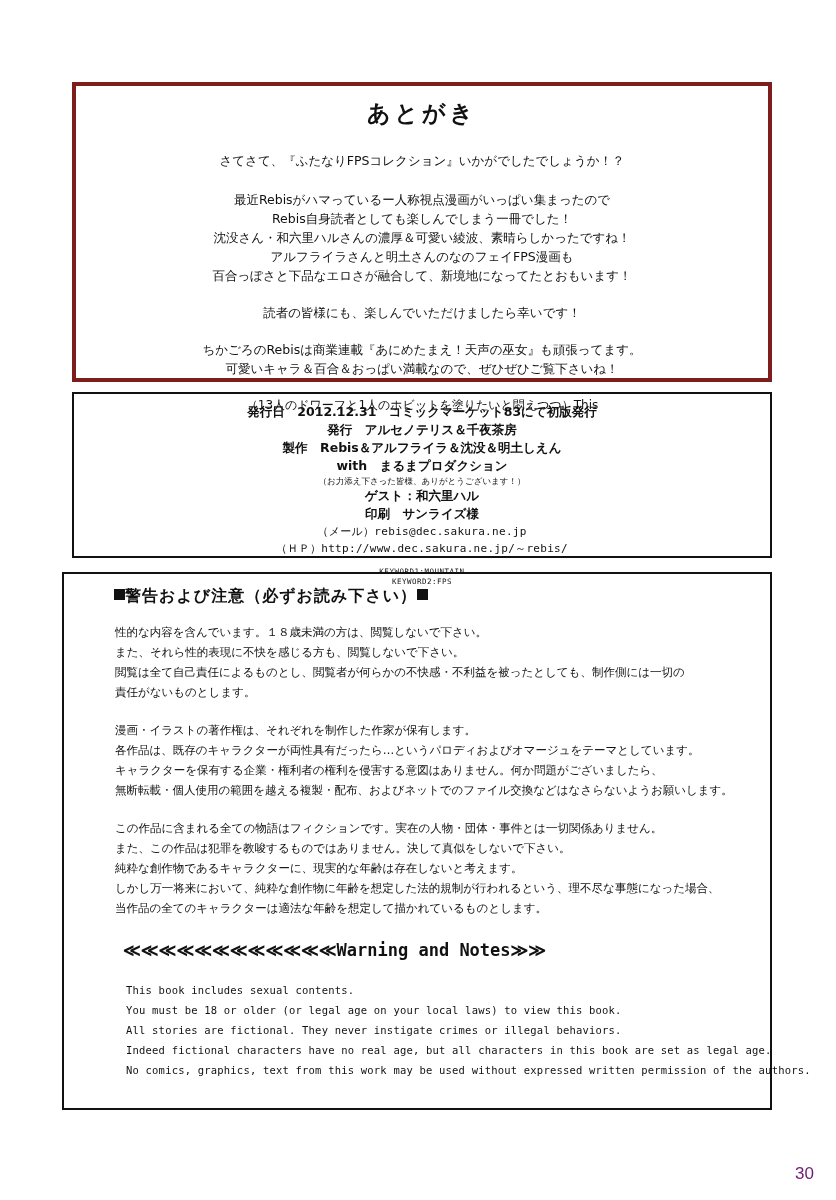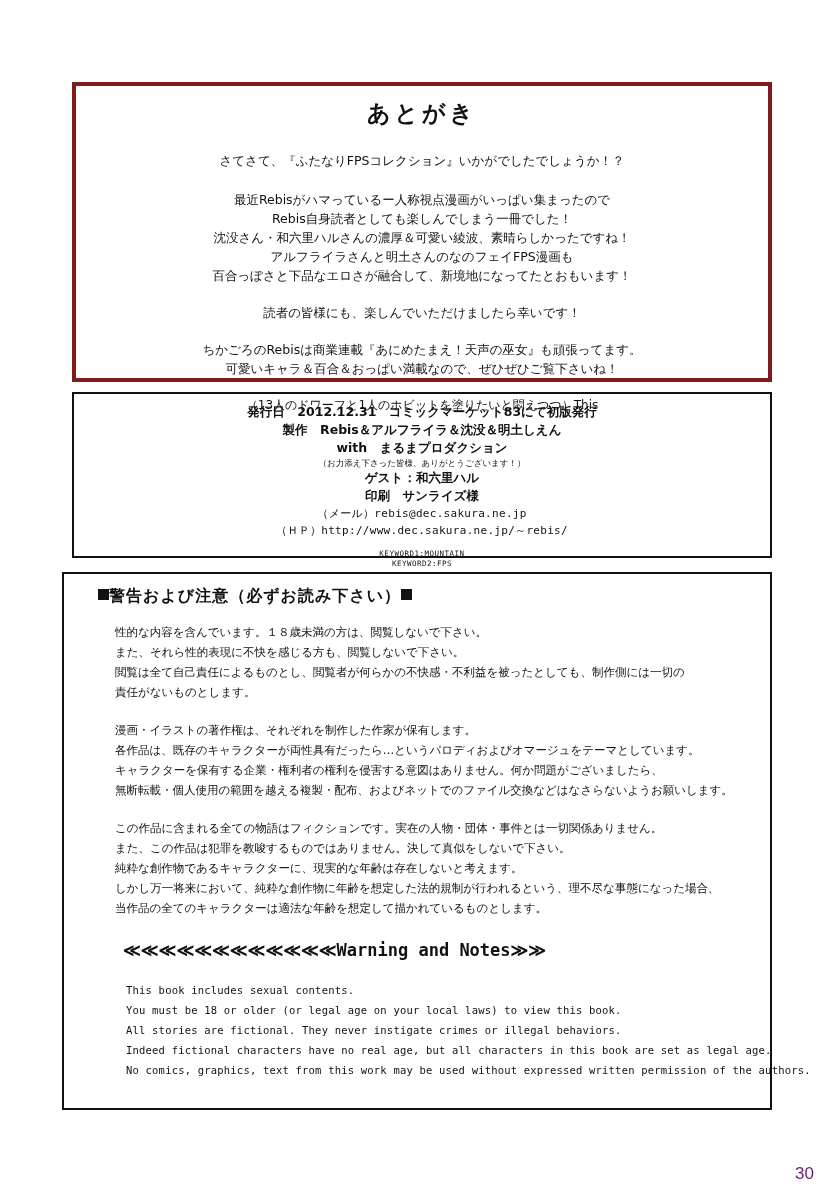--- a/index.html
+++ b/index.html
@@ -95,21 +95,21 @@
     left: 62px;
     top: 572px;
     width: 710px;
     height: 538px;
     border: 2px solid #111;
     border-right: 2px solid #111;
     box-sizing: border-box;
   }
   #warn-title {
     position: absolute;
-    left: 96px;
+    left: 112px;
     top: 586px;
     font-family: "DejaVu Sans", sans-serif;
     font-weight: bold;
     font-size: 16px;
     letter-spacing: 1px;
     background: #ffffff;
     padding: 0 2px;
   }
   .blk {
     display: inline-block;
@@ -177,20 +177,21 @@
   <div class="aw-block" id="aw-thanks">読者の皆様にも、楽しんでいただけましたら幸いです！</div>
   <div class="aw-block" id="aw-promo">
     <div>ちかごろのRebisは商業連載『あにめたまえ！天声の巫女』も頑張ってます。</div>
     <div>可愛いキャラ＆百合＆おっぱい満載なので、ぜひぜひご覧下さいね！</div>
   </div>
   <div class="aw-block" id="aw-sign">（13人のドワーフと1人のホビットを塗りたいと悶えつつ）This</div>
 </div>
 
 <div id="colophon-box">
   <div class="col-line" id="col-l1">発行日　2012.12.31　コミックマーケット83にて初版発行</div>
+  <div class="col-line">発行　アルセノテリス＆千夜茶房</div>
   <div class="col-line">製作　Rebis＆アルフライラ＆沈没＆明土しえん</div>
   <div class="col-line">with　まるまプロダクション</div>
   <div class="col-small">（お力添え下さった皆様、ありがとうございます！）</div>
   <div class="col-line">ゲスト：和六里ハル</div>
   <div class="col-line">印刷　サンライズ様</div>
   <div class="col-mono">（メール）rebis@dec.sakura.ne.jp</div>
   <div class="col-mono">（ＨＰ）http://www.dec.sakura.ne.jp/～rebis/</div>
   <div id="col-kw1">KEYWORD1:MOUNTAIN</div>
   <div id="col-kw2">KEYWORD2:FPS</div>
 </div>

